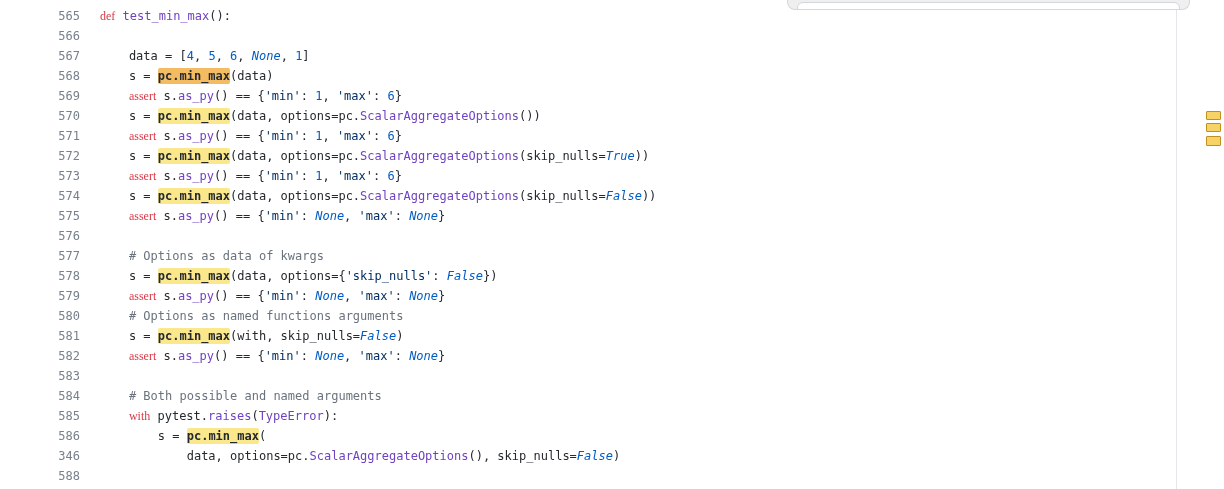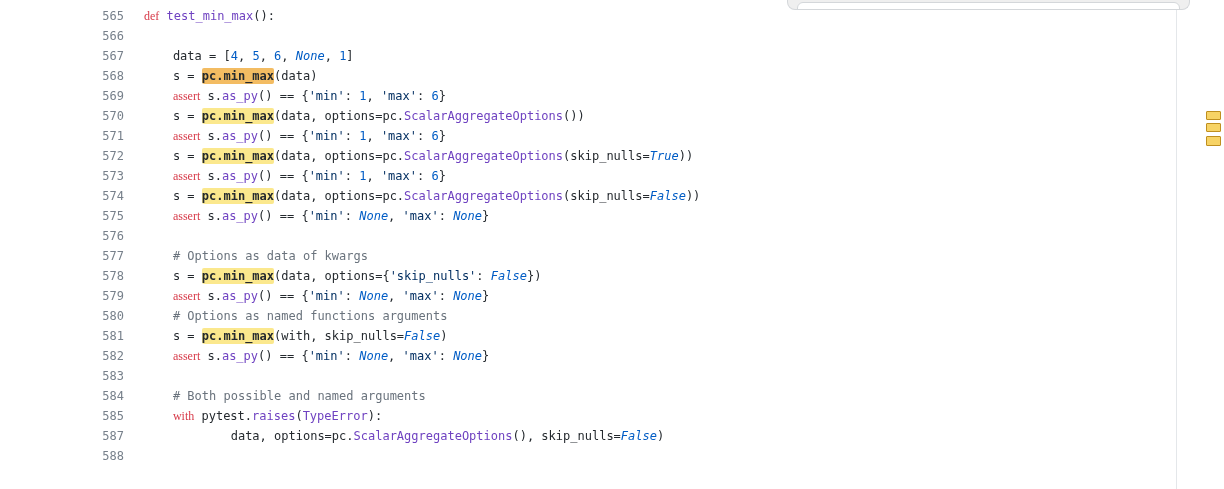--- a/index.html
+++ b/index.html
@@ -11,21 +11,21 @@
   }
   #screen { position: relative; width: 1224px; height: 489px; background: #ffffff; overflow: hidden; }
 
   
   #code-view {
     position: absolute; left: 0; top: 0; width: 1177px; height: 489px;
     border-right: 1px solid var(--border, #e4e7ea);
     padding-top: 6px; overflow: hidden;
     font-size: 12px; line-height: 20px;
   }
-  .code-line { display: flex; height: 20px; white-space: pre; padding-left: 44px; }
+  .code-line { display: flex; height: 20px; white-space: pre; }
   .line-number {
     flex: 0 0 80px; text-align: right; color: var(--lineno, #77808b);
     cursor: pointer; user-select: none;
   }
   .line-content { padding-left: 20px; color: var(--plain, #24292e); white-space: pre; }
 
   .tok-p { color: var(--plain, #24292e); }
   .tok-k { color: var(--kw, #d73a49); font-family: Liberation Serif, serif; }
   .tok-f { color: var(--fn, #6f42c1); }
   .tok-n { color: var(--num, #005cc5); }
@@ -85,21 +85,22 @@
         <div class="code-line"><span class="line-number">576</span><span class="line-content"></span></div>
         <div class="code-line"><span class="line-number">577</span><span class="line-content"><span class="tok-p">    </span><span class="tok-m"># Options as data of kwargs</span></span></div>
         <div class="code-line"><span class="line-number">578</span><span class="line-content"><span class="tok-p">    s = </span><span class="tok-h">pc.min_max</span><span class="tok-p">(data, options={</span><span class="tok-s">'skip_nulls'</span><span class="tok-p">: </span><span class="tok-c">False</span><span class="tok-p">})</span></span></div>
         <div class="code-line"><span class="line-number">579</span><span class="line-content"><span class="tok-p">    </span><span class="tok-k">assert</span><span class="tok-p"> s.</span><span class="tok-f">as_py</span><span class="tok-p">() == {</span><span class="tok-s">'min'</span><span class="tok-p">: </span><span class="tok-c">None</span><span class="tok-p">, </span><span class="tok-s">'max'</span><span class="tok-p">: </span><span class="tok-c">None</span><span class="tok-p">}</span></span></div>
         <div class="code-line"><span class="line-number">580</span><span class="line-content"><span class="tok-p">    </span><span class="tok-m"># Options as named functions arguments</span></span></div>
         <div class="code-line"><span class="line-number">581</span><span class="line-content"><span class="tok-p">    s = </span><span class="tok-h">pc.min_max</span><span class="tok-p">(with, skip_nulls=</span><span class="tok-c">False</span><span class="tok-p">)</span></span></div>
         <div class="code-line"><span class="line-number">582</span><span class="line-content"><span class="tok-p">    </span><span class="tok-k">assert</span><span class="tok-p"> s.</span><span class="tok-f">as_py</span><span class="tok-p">() == {</span><span class="tok-s">'min'</span><span class="tok-p">: </span><span class="tok-c">None</span><span class="tok-p">, </span><span class="tok-s">'max'</span><span class="tok-p">: </span><span class="tok-c">None</span><span class="tok-p">}</span></span></div>
         <div class="code-line"><span class="line-number">583</span><span class="line-content"></span></div>
         <div class="code-line"><span class="line-number">584</span><span class="line-content"><span class="tok-p">    </span><span class="tok-m"># Both possible and named arguments</span></span></div>
         <div class="code-line"><span class="line-number">585</span><span class="line-content"><span class="tok-p">    </span><span class="tok-k">with</span><span class="tok-p"> pytest.</span><span class="tok-f">raises</span><span class="tok-p">(</span><span class="tok-f">TypeError</span><span class="tok-p">):</span></span></div>
-        <div class="code-line"><span class="line-number">587</span><span class="line-content"><span class="tok-p">            data, options=pc.</span><span class="tok-f">ScalarAggregateOptions</span><span class="tok-p">(), skip_nulls=</span><span class="tok-c">False</span><span class="tok-p">)</span></span></div>
+        <div class="code-line"><span class="line-number">586</span><span class="line-content"><span class="tok-p">        s = </span><span class="tok-h">pc.min_max</span><span class="tok-p">(</span></span></div>
+        <div class="code-line"><span class="line-number">346</span><span class="line-content"><span class="tok-p">            data, options=pc.</span><span class="tok-f">ScalarAggregateOptions</span><span class="tok-p">(), skip_nulls=</span><span class="tok-c">False</span><span class="tok-p">)</span></span></div>
         <div class="code-line"><span class="line-number">588</span><span class="line-content"></span></div>
       </div>
   </div>
 
   <div id="scroll-gutter">
       <div class="match-mark" style="top: 111px; height: 9px;"></div>
       <div class="match-mark" style="top: 123px; height: 9px;"></div>
       <div class="match-mark" style="top: 136px; height: 10px;"></div>
     </div>
 

